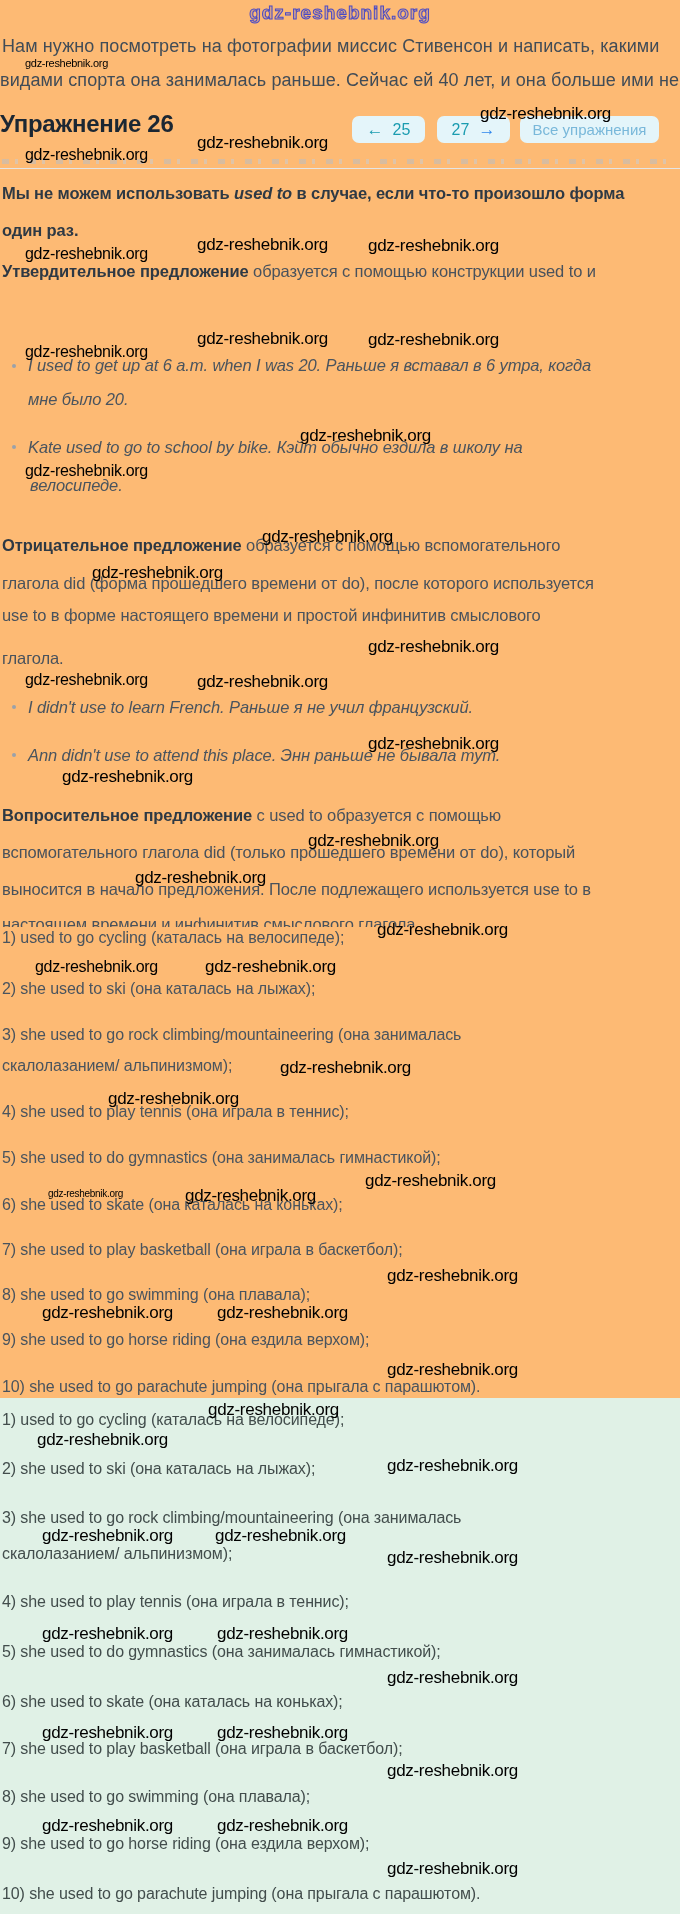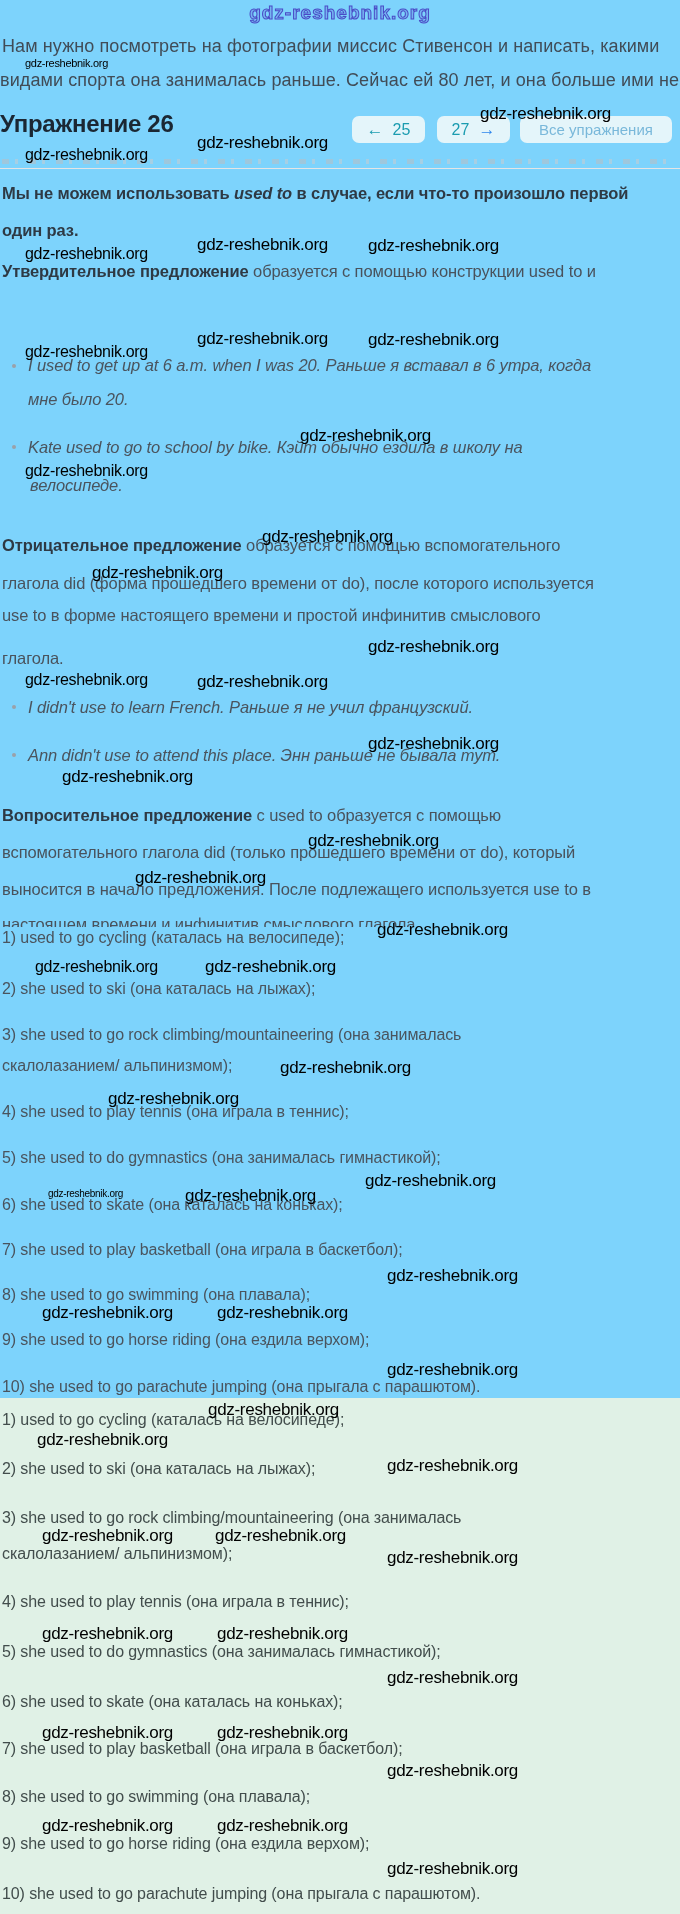--- a/index.html
+++ b/index.html
@@ -1,16 +1,16 @@
 <!DOCTYPE html>
 <html><head>
 <meta charset="utf-8">
 <style>
   html,body{margin:0;padding:0;background:#fff;}
-  .page{position:relative;width:680px;height:1914px;background:#7dd3fc;overflow:hidden;
+  .page{position:relative;width:680px;height:1914px;background:#fdba74;overflow:hidden;
         font-family:"Liberation Sans",sans-serif;color:#49525c;}
   .abs{position:absolute;white-space:nowrap;}
   
   .wm-outline{left:0;right:0;top:2px;text-align:center;font-size:19px;font-weight:700;
     letter-spacing:1px;color:rgba(90,90,205,.25);-webkit-text-stroke:1px #4a4ac6;}
   
   .intro{font-size:18px;color:#414c57;letter-spacing:.1px;}
   
   .h1{font-size:24px;font-weight:700;color:#1b2733;letter-spacing:-.3px;}
   .navbtn{position:absolute;height:27px;background:#e4f5fa;border:none;border-radius:7px;
@@ -39,40 +39,40 @@
   .wm{position:absolute;white-space:nowrap;color:#000;font-weight:500;letter-spacing:-.3px;}
 </style>
 </head>
 <body>
 
 <div class="page">
 
   <div class="abs wm-outline">gdz-reshebnik.org</div>
 
   <div class="abs intro" style="left:2px;top:36px">Нам нужно посмотреть на фотографии миссис Стивенсон и написать, какими</div>
-  <div class="abs intro" style="left:0px;top:70px">видами спорта она занималась раньше. Сейчас ей 80 лет, и она больше ими не</div>
+  <div class="abs intro" style="left:0px;top:70px">видами спорта она занималась раньше. Сейчас ей 40 лет, и она больше ими не</div>
 
   <div class="abs h1" style="left:0px;top:110px">Упражнение 26</div>
 
   <button class="navbtn" style="left:352px;top:116px;width:73px">
     <span class="teal arrow">←</span>
     <span class="teal">25</span>
   </button>
   <button class="navbtn" style="left:437px;top:116px;width:73px">
     <span class="teal">27</span>
     <span class="blue arrow">→</span>
   </button>
-  <button class="navbtn" style="left:520px;top:116px;width:152px">
+  <button class="navbtn" style="left:520px;top:116px;width:139px">
     <span class="lightblue">Все упражнения</span>
   </button>
 
   <div class="clip-row"></div>
   <div class="card-top"></div>
 
-  <div class="pline pbold" style="top:184px"><span>Мы не можем использовать </span><span class="pit">used to</span><span> в случае, если что-то произошло первой</span></div>
+  <div class="pline pbold" style="top:184px"><span>Мы не можем использовать </span><span class="pit">used to</span><span> в случае, если что-то произошло форма</span></div>
   <div class="pline pbold" style="top:221px">один раз.</div>
 
   <div class="pline" style="top:262px"><span class="pbold">Утвердительное предложение</span><span> образуется с помощью конструкции used to и</span></div>
 
   <span class="bullet" style="top:364px"></span>
   <div class="pline ex" style="top:356px">I used to get up at 6 a.m. when I was 20. Раньше я вставал в 6 утра, когда</div>
   <div class="pline ex" style="top:390px">мне было 20.</div>
 
   <span class="bullet" style="top:445px"></span>
   <div class="pline ex" style="top:438px">Kate used to go to school by bike. Кэйт обычно ездила в школу на</div>

